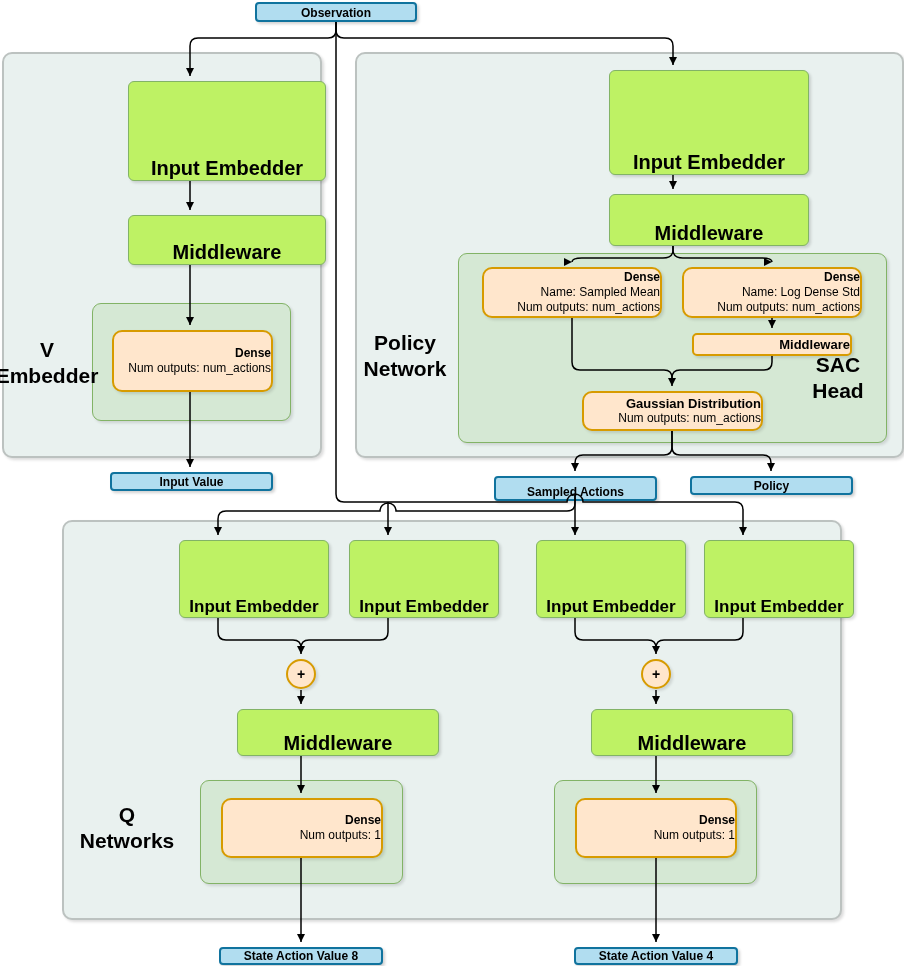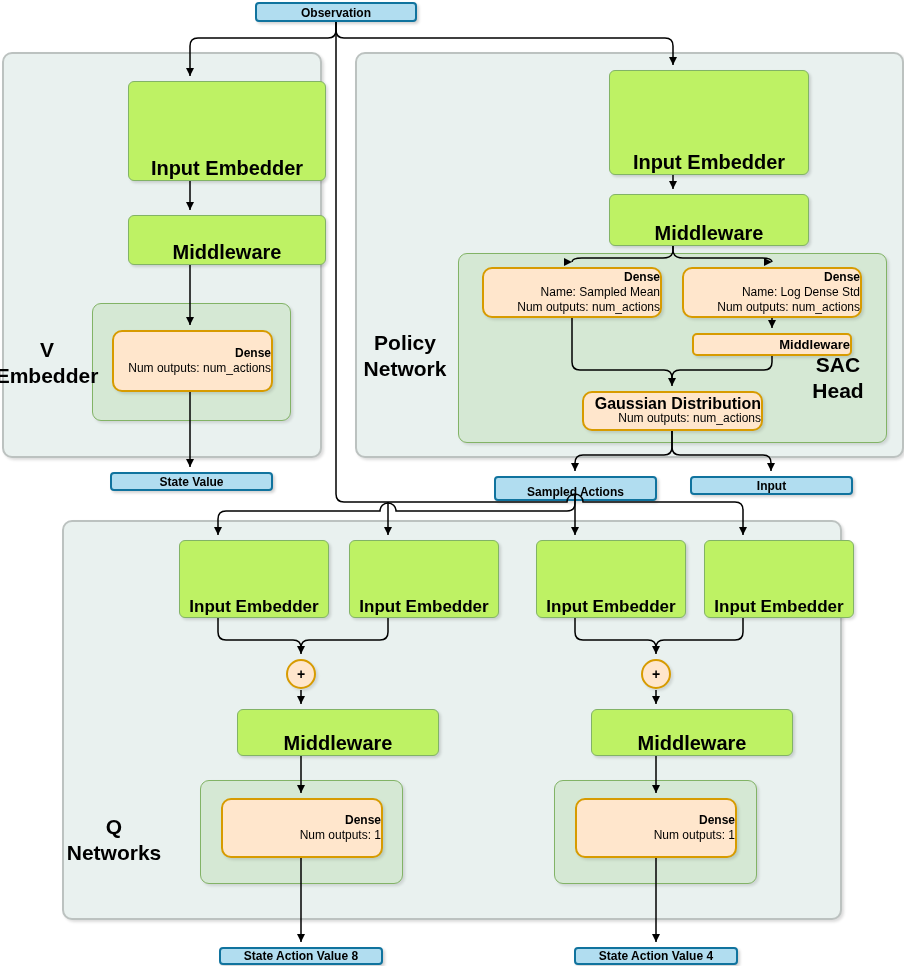--- a/index.html
+++ b/index.html
@@ -66,40 +66,40 @@
 
   <div class="seclbl lvl3" style="left:2px; top:337px; width:90px; height:52px;">
     <span>V Embedder</span>
   </div>
   <div class="seclbl lvl3" style="left:360px; top:330px; width:90px; height:52px;">
     <span>Policy Network</span>
   </div>
   <div class="seclbl lvl3" style="left:805px; top:352px; width:66px; height:52px;">
     <span>SAC Head</span>
   </div>
-  <div class="seclbl lvl3" style="left:59px; top:802px; width:110px; height:52px;margin-top:12px;">
+  <div class="seclbl lvl3" style="left:72px; top:802px; width:110px; height:52px;">
     <span>Q Networks</span>
   </div>
 
   <div class="node bbox lvl3" style="left:255px; top:2px; width:162px; height:20px;">
       <span>Observation</span>
     </div>
 
   <div class="node gbox lvl3" style="left:92px; top:81px; width:198px; height:100px;">
       <span>Input Embedder</span>
     </div>
   <div class="node gbox lvl3" style="left:92px; top:215px; width:198px; height:50px;">
       <span>Middleware</span>
     </div>
   <div class="node obox lvl3" style="left:112px; top:330px; width:161px; height:62px;">
     <span class="t">Dense</span>
     <span>Num outputs: num_actions</span>
   </div>
   <div class="node bbox lvl3" style="left:110px; top:472px; width:163px; height:19px;">
-      <span>State Value</span>
+      <span>Input Value</span>
     </div>
 
   <div class="node gbox lvl3" style="left:573px; top:70px; width:200px; height:105px;">
       <span>Input Embedder</span>
     </div>
   <div class="node gbox lvl3" style="left:573px; top:194px; width:200px; height:52px;">
       <span>Middleware</span>
     </div>
 
   <div class="node obox lvl3" style="left:482px; top:267px; width:180px; height:51px;">
@@ -109,29 +109,29 @@
   </div>
   <div class="node obox lvl3" style="left:682px; top:267px; width:180px; height:51px;">
     <span class="t">Dense</span>
     <span>Name: Log Dense Std</span>
     <span>Num outputs: num_actions</span>
   </div>
   <div class="node obox lvl3" style="left:692px; top:333px; width:160px; height:23px; border-radius:5px;">
     <span class="t" style="font-size:13px;">Middleware</span>
   </div>
   <div class="node obox lvl3" style="left:582px; top:391px; width:181px; height:40px;">
-    <span class="t" style="font-size:16px;">Gaussian Distribution</span>
+    <span class="t" style="font-size:13px;">Gaussian Distribution</span>
     <span>Num outputs: num_actions</span>
   </div>
 
   <div class="node bbox lvl3" style="left:494px; top:476px; width:163px; height:25px;">
       <span>Sampled Actions</span>
     </div>
   <div class="node bbox lvl3" style="left:690px; top:476px; width:163px; height:19px;">
-      <span>Input</span>
+      <span>Policy</span>
     </div>
 
   <div class="node gbox qemb lvl3" style="left:143px; top:540px; width:150px; height:78px;">
       <span>Input Embedder</span>
     </div>
   <div class="node gbox qemb lvl3" style="left:313px; top:540px; width:150px; height:78px;">
       <span>Input Embedder</span>
     </div>
   <div class="node gbox qemb lvl3" style="left:500px; top:540px; width:150px; height:78px;">
       <span>Input Embedder</span>

